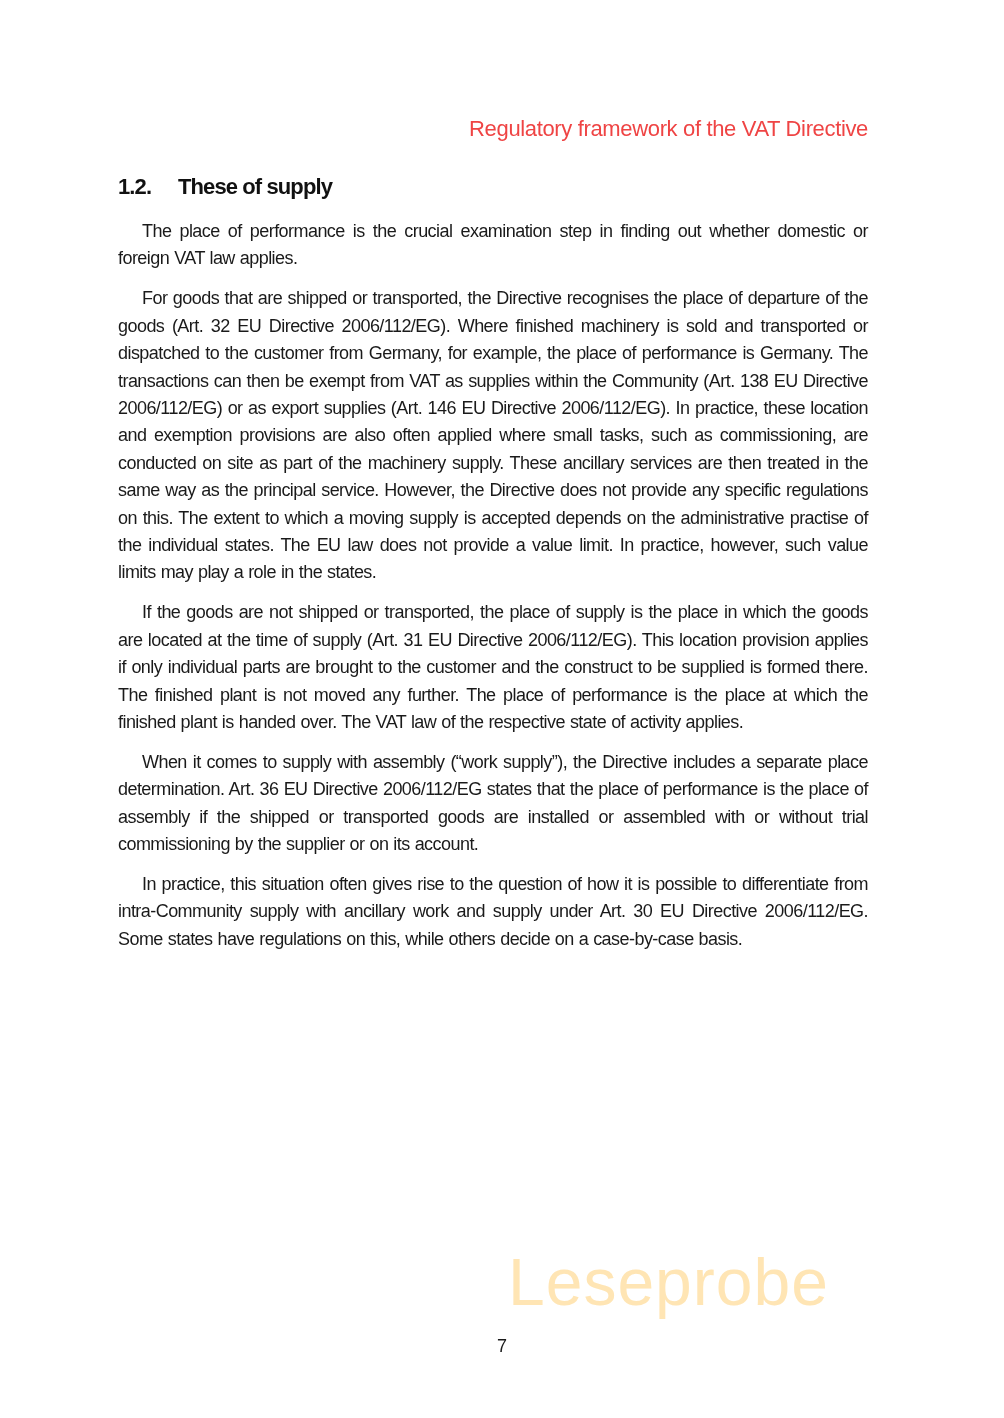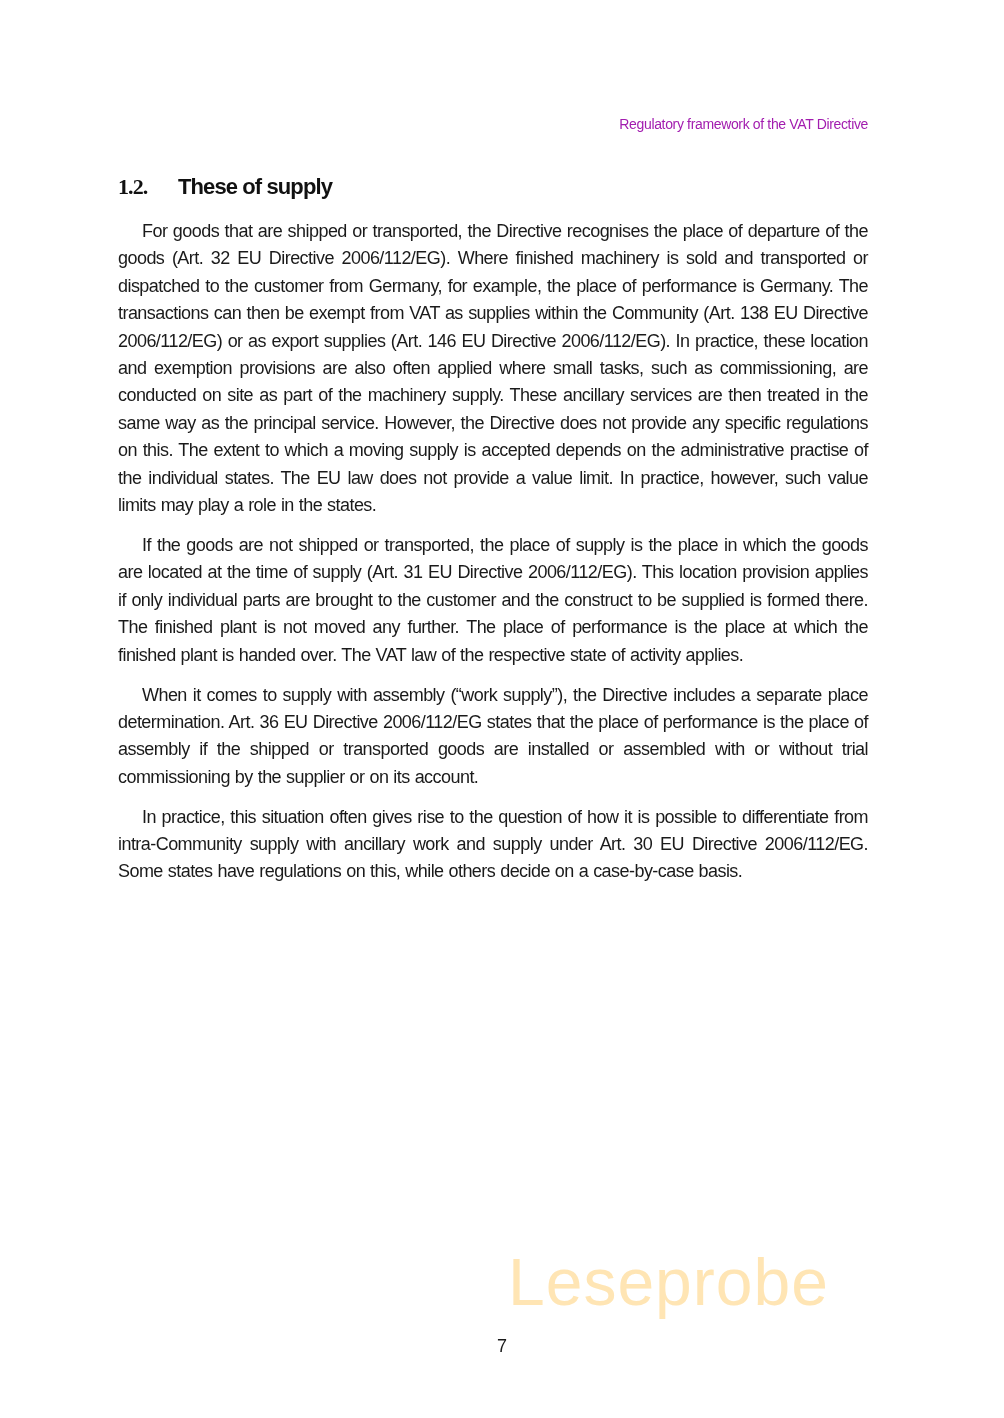--- a/index.html
+++ b/index.html
@@ -1,40 +1,41 @@
 <!DOCTYPE html>
 <html><head>
 <meta charset="utf-8">
 <style>
   html, body { margin: 0; padding: 0; background: #ffffff; }
   body { width: 1004px; height: 1418px; position: relative; overflow: hidden;
          font-family: "Liberation Sans", "DejaVu Sans", sans-serif; color: #1a1a1a; }
-  .running-head { position: absolute; top: 116px; right: 136px; font-size: 14px;
-                  letter-spacing: -0.35px; color: #a21caf; }
+  .running-head { position: absolute; top: 116px; right: 136px; font-size: 22px;
+                  letter-spacing: -0.35px; color: #ef4444; }
   .section-title { position: absolute; top: 174px; left: 118px; margin: 0; font-size: 22px;
                    font-weight: bold; letter-spacing: -0.9px; color: #111; }
-  .section-title .num { display: inline-block; width: 60px; font-family: Liberation Serif, serif; }
+  .section-title .num { display: inline-block; width: 60px; }
   .content { position: absolute; top: 218px; left: 118px; width: 750px; }
   .content p { margin: 0 0 12.5px 0; font-size: 18px; line-height: 27.4px; text-align: justify;
                text-indent: 24px; letter-spacing: -0.55px; word-spacing: 0.5px; }
   .watermark { position: absolute; top: 1244px; left: 508px; font-size: 66px; font-weight: normal;
                color: #ffe5b4; letter-spacing: 1px; font-family: "Liberation Sans", sans-serif; }
   .page-number { position: absolute; top: 1336px; left: 0; width: 1004px; text-align: center;
                  font-size: 18px; color: #1a1a1a; }
 </style>
 </head>
 <body>
 
 <div class="running-head">Regulatory framework of the VAT Directive</div>
 
 <h2 class="section-title">
   <span class="num">1.2.</span><span>These of supply</span>
 </h2>
 
 <div class="content">
+  <p>The place of performance is the crucial examination step in finding out whether domestic or foreign VAT law applies.</p>
   <p>For goods that are shipped or transported, the Directive recognises the place of departure of the goods (Art. 32 EU Directive 2006/112/EG). Where finished machinery is sold and transported or dispatched to the customer from Germany, for example, the place of performance is Germany. The transactions can then be exempt from VAT as supplies within the Community (Art. 138 EU Directive 2006/112/EG) or as export supplies (Art. 146 EU Directive 2006/112/EG). In practice, these location and exemption provisions are also often applied where small tasks, such as commissioning, are conducted on site as part of the machinery supply. These ancillary services are then treated in the same way as the principal service. However, the Directive does not provide any specific regulations on this. The extent to which a moving supply is accepted depends on the administrative practise of the individual states. The EU law does not provide a value limit. In practice, however, such value limits may play a role in the states.</p>
   <p>If the goods are not shipped or transported, the place of supply is the place in which the goods are located at the time of supply (Art. 31 EU Directive 2006/112/EG). This location provision applies if only individual parts are brought to the customer and the construct to be supplied is formed there. The finished plant is not moved any further. The place of performance is the place at which the finished plant is handed over. The VAT law of the respective state of activity applies.</p>
   <p>When it comes to supply with assembly (“work supply”), the Directive includes a separate place determination. Art. 36 EU Directive 2006/112/EG states that the place of performance is the place of assembly if the shipped or transported goods are installed or assembled with or without trial commissioning by the supplier or on its account.</p>
   <p>In practice, this situation often gives rise to the question of how it is possible to differentiate from intra-Community supply with ancillary work and supply under Art. 30 EU Directive 2006/112/EG. Some states have regulations on this, while others decide on a case-by-case basis.</p>
 </div>
 
 <div class="watermark">Leseprobe</div>
 
 <div class="page-number">7</div>
 

